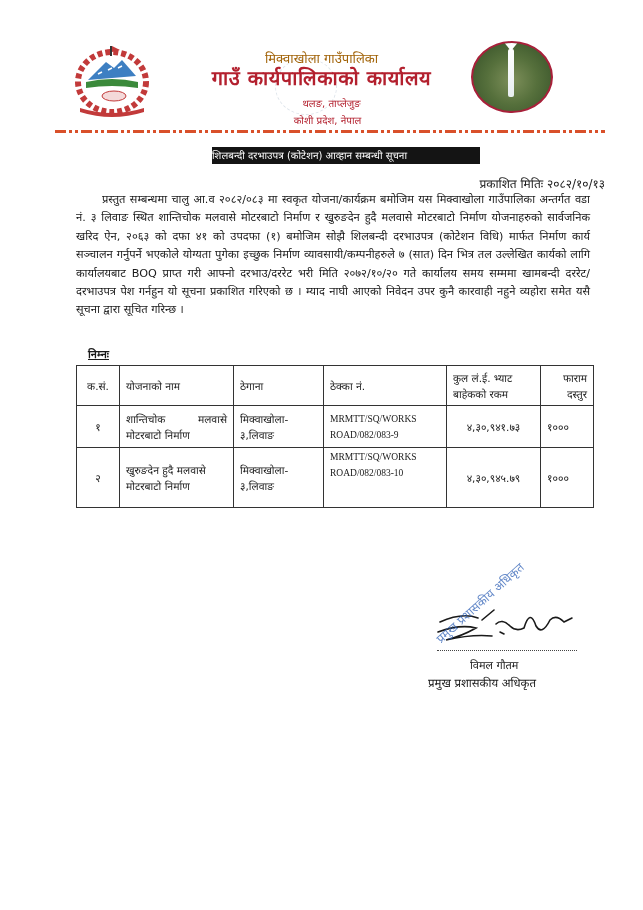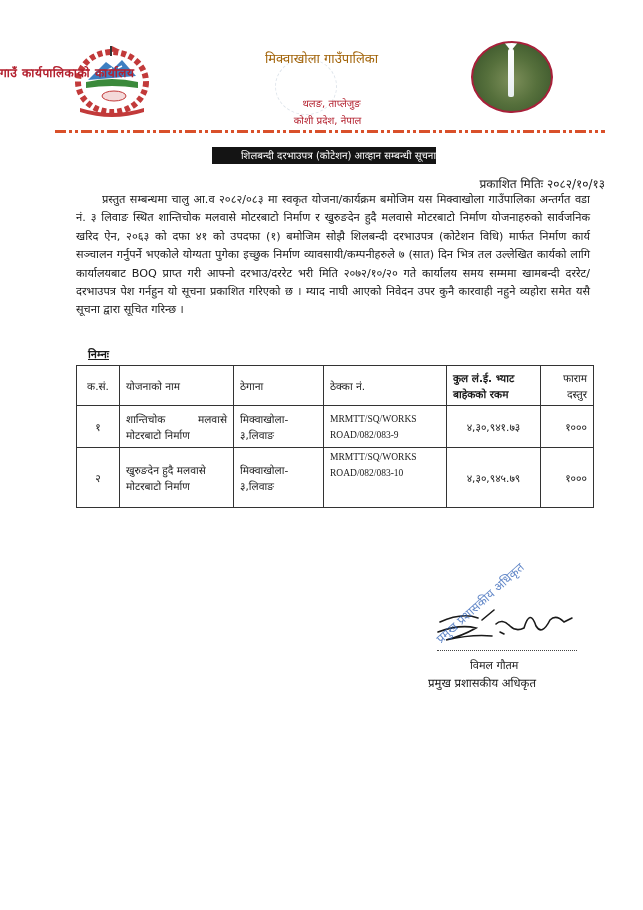--- a/index.html
+++ b/index.html
@@ -11,53 +11,53 @@
   .emblem { left: 68px; top: 40px; width: 88px; height: 78px; }
   .logo-right { left: 471px; top: 41px; width: 78px; height: 68px; border-radius: 50%;
     border: 2px solid #a8203a; overflow: hidden;
     background: radial-gradient(ellipse at 50% 55%, #7d8f5a 0%, #56703c 45%, #3f5a2e 80%, #5a4a35 100%); }
   .logo-right .fall { position: absolute; left: 35px; top: 6px; width: 6px; height: 48px;
     background: linear-gradient(#ffffff, #e8eef0); border-radius: 2px; }
   .logo-right .vnotch { position: absolute; left: 30px; top: -2px; width: 0; height: 0;
     border-left: 8px solid transparent; border-right: 8px solid transparent; border-top: 10px solid #ffffff; }
 
   .hdr-line1 { left: 0; width: 643px; top: 49px; text-align: center; font-size: 13px; color: #a16207; }
-  .hdr-line2 { left: 0; width: 643px; top: 64px; text-align: left; font-size: 12px; color: #b3202e; font-weight: bold; letter-spacing: 0.5px; }
+  .hdr-line2 { left: 0; width: 643px; top: 64px; text-align: center; font-size: 20px; color: #b3202e; font-weight: bold; letter-spacing: 0.5px; }
   .hdr-line3 { left: 0; width: 643px; top: 96px; text-align: center; font-size: 10px; color: #b3202e; padding-left: 10px; }
   .hdr-line4 { left: 0; width: 643px; top: 113px; text-align: center; font-size: 10px; color: #b3202e; padding-left: 6px; }
   .seal-faint { left: 275px; top: 58px; width: 60px; height: 55px; border-radius: 50%;
     border: 1px dashed #c9d3de; opacity: 0.6; }
 
   .dash-rule { left: 55px; top: 130px; width: 550px; height: 3px;
     background-image: linear-gradient(90deg, #d9502a 0 11px, transparent 11px 14px, #d9502a 14px 17px, transparent 17px 20px, #d9502a 20px 23px, transparent 23px 26px);
     background-size: 26px 3px; background-repeat: repeat-x; }
 
   
-  .notice-title { left: 212px; top: 147px; width: 224px; height: 17px; background: #141414;
-    color: #ffffff; font-size: 10px; line-height: 17px; text-align: right; white-space: nowrap; }
+  .notice-title { left: 212px; top: 147px; width: 268px; height: 17px; background: #141414;
+    color: #ffffff; font-size: 10px; line-height: 17px; text-align: left; white-space: nowrap; }
 
   .pub-date { right: 38px; top: 175px; font-size: 12px; white-space: nowrap; }
 
   
   .body-para { left: 76px; top: 191px; width: 514px; font-size: 11.2px; line-height: 18.4px;
     text-align: justify; text-indent: 26px; }
   .nimna { left: 88px; top: 346px; font-size: 11px; font-weight: bold; text-decoration: underline; }
 
   
   .tbl { left: 76px; top: 365px; border-collapse: collapse; font-size: 10.5px; }
   .tbl td { border: 1.2px solid #333; padding: 3px 6px; vertical-align: middle; line-height: 16px; }
   .tbl .hdr td { height: 33px; }
   .tbl .r1 td { height: 35px; }
   .tbl .r2 td { height: 53px; }
   .c-sn { width: 30px; text-align: center; margin-left: 21px; }
   .c-name { width: 101px; }
   .c-addr { width: 77px; }
   .c-contract { width: 110px; font-family: Liberation Serif, serif; font-size: 9.5px; line-height: 14px; }
   .c-amt { width: 81px; text-align: center; }
-  .c-fee { width: 40px; text-align: right; }
+  .c-fee { width: 40px; text-align: left; }
   .r2 .c-contract { vertical-align: top; padding-top: 1px; }
   .just { text-align: justify; text-align-last: justify; display: block; }
 
   
   .sig-svg { left: 432px; top: 598px; width: 160px; height: 50px; }
   .dotted { left: 437px; top: 650px; width: 140px; border-top: 1.5px dotted #444; }
   .stamp { left: 438px; top: 632px; width: 170px; font-size: 12px; color: #2d5fb5; opacity: 0.75;
     transform: rotate(-42deg); transform-origin: left center; white-space: nowrap; }
   .signer-name { left: 470px; top: 657px; font-size: 11px; }
   .signer-title { left: 428px; top: 675px; font-size: 11.5px; }
@@ -102,21 +102,21 @@
 <div class="abs body-para">प्रस्तुत सम्बन्धमा चालु आ.व २०८२/०८३ मा स्वकृत योजना/कार्यक्रम बमोजिम यस मिक्वाखोला गाउँपालिका अन्तर्गत वडा नं. ३ लिवाङ स्थित शान्तिचोक मलवासे मोटरबाटो निर्माण र खुरुङदेन हुदै मलवासे मोटरबाटो निर्माण योजनाहरुको सार्वजनिक खरिद ऐन, २०६३ को दफा ४१ को उपदफा (१) बमोजिम सोझै शिलबन्दी दरभाउपत्र (कोटेशन विधि) मार्फत निर्माण कार्य सञ्चालन गर्नुपर्ने भएकोले योग्यता पुगेका इच्छुक निर्माण व्यावसायी/कम्पनीहरुले ७ (सात) दिन भित्र तल उल्लेखित कार्यको लागि कार्यालयबाट BOQ प्राप्त गरी आफ्नो दरभाउ/दररेट भरी मिति २०७२/१०/२० गते कार्यालय समय सम्ममा खामबन्दी दररेट/दरभाउपत्र पेश गर्नहुन यो सूचना प्रकाशित गरिएको छ । म्याद नाघी आएको निवेदन उपर कुनै कारवाही नहुने व्यहोरा समेत यसै सूचना द्वारा सूचित गरिन्छ ।</div>
 <div class="abs nimna">निम्नः</div>
 
 <table class="abs tbl">
   <tbody>
       <tr class="hdr">
     <td class="c-sn">क.सं.</td>
     <td class="c-name">योजनाको नाम</td>
     <td class="c-addr">ठेगाना</td>
     <td class="c-contract" style="font-family:'DejaVu Sans',sans-serif;font-size:10.5px;">ठेक्का नं.</td>
-    <td class="c-amt" style="text-align:left;font-weight:bold;">कुल लं.ई. भ्याट बाहेकको रकम</td>
+    <td class="c-amt" style="text-align:left;">कुल लं.ई. भ्याट बाहेकको रकम</td>
     <td class="c-fee" style="text-align:right;">फाराम दस्तुर</td>
   </tr>
   <tr class="r1">
     <td class="c-sn">१</td>
     <td class="c-name">
       <span class="just">शान्तिचोक मलवासे</span>
       <span>मोटरबाटो निर्माण</span>
     </td>
     <td class="c-addr">
       <div>मिक्वाखोला-</div>

